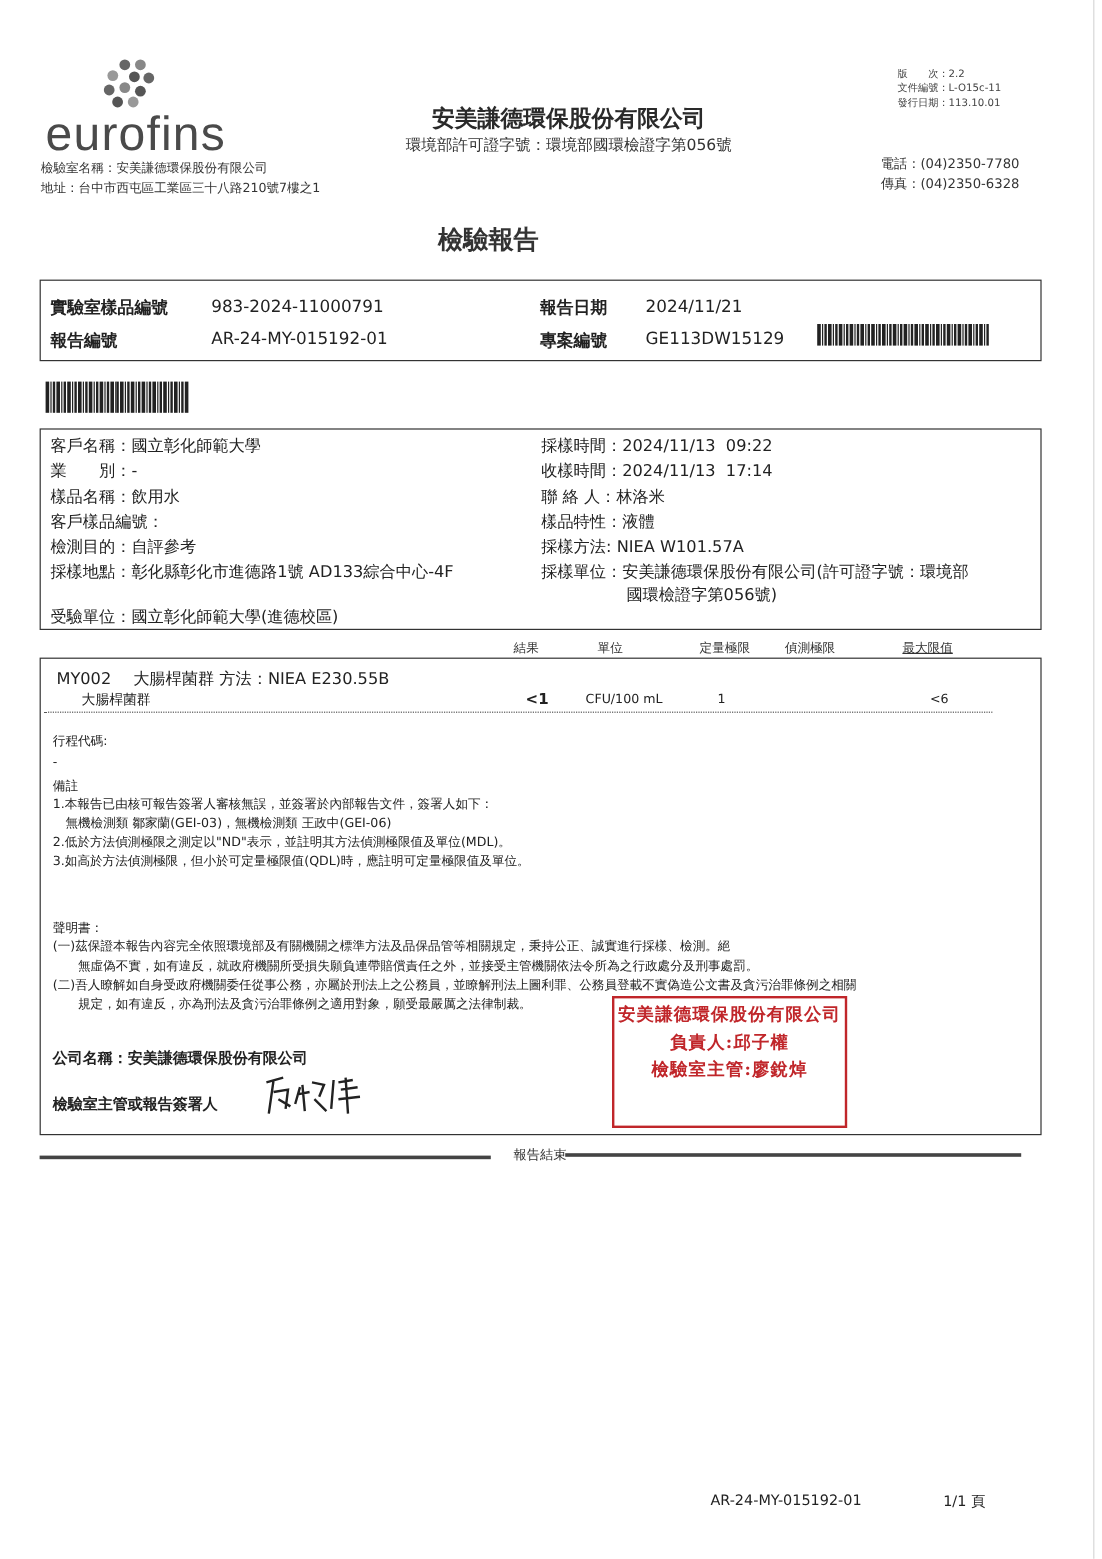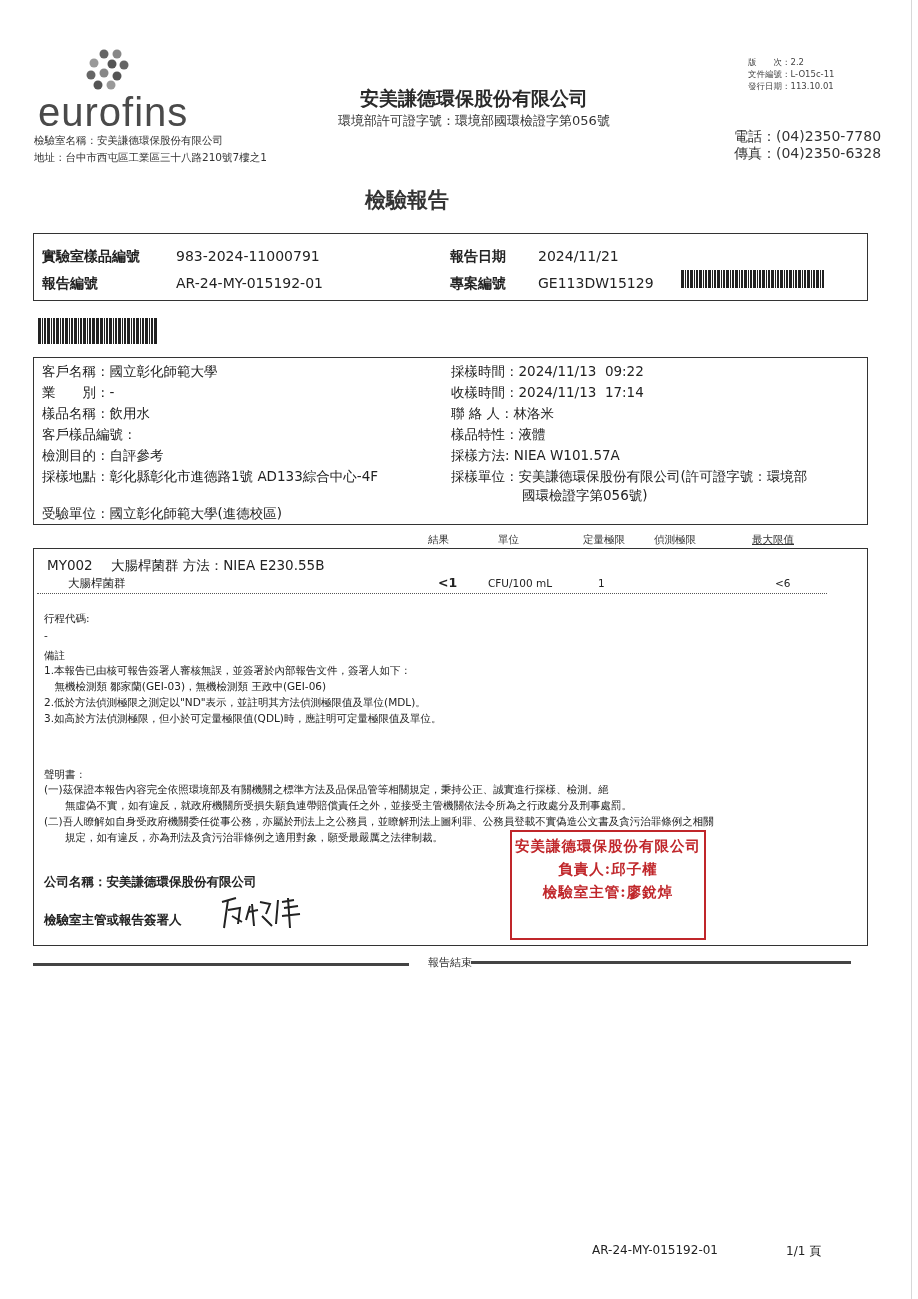--- a/index.html
+++ b/index.html
@@ -8,21 +8,21 @@
     font-family: "DejaVu Sans", "Liberation Sans", sans-serif; color: #222;
   }
   .abs { position: absolute; }
   .logo { left: 32px; top: 48px; display: flex; align-items: center; flex-direction: column; }
   .logo svg { width: 48px; height: 44px; }
   .logo-text { font-family: "Liberation Sans", "DejaVu Sans", sans-serif; font-size: 40px; color: #4a4a4a; letter-spacing: 1px; margin-left: 6px; line-height: 1; }
   .company-title { left: 0; width: 918px; top: 86px; text-align: center; font-size: 19px; font-weight: bold; color: #2a2a2a; padding-left: 30px; box-sizing: border-box; }
   .license { left: 0; width: 918px; top: 112px; text-align: center; font-size: 13px; color: #333; padding-left: 30px; box-sizing: border-box; }
   .doc-meta { left: 748px; top: 56px; font-size: 8.5px; color: #444; line-height: 12px; }
   .lab-info { left: 34px; top: 132px; font-size: 10.5px; color: #333; line-height: 17px; }
-  .contact { left: 734px; top: 128px; font-size: 14px; color: #333; line-height: 17px; text-align: center; }
+  .contact { left: 734px; top: 128px; font-size: 11px; color: #333; line-height: 17px; text-align: center; }
   .report-title { left: 0; width: 814px; top: 186px; text-align: center; font-size: 21px; font-weight: bold; color: #333; }
 
   .box { border: 1.5px solid #333; box-sizing: border-box; }
   .box1 { left: 33px; top: 233px; width: 835px; height: 68px; }
   .kv { position: absolute; font-size: 14px; color: #222; }
   .kv-label { font-weight: bold; }
   .barcode { display: flex; align-items: stretch; height: 100%; }
   .barcode span { display: block; background: #222; margin-right: 1px; }
   .barcode1 { left: 681px; top: 270px; width: 172px; height: 18px; }
   .barcode2 { left: 38px; top: 318px; width: 120px; height: 26px; }

